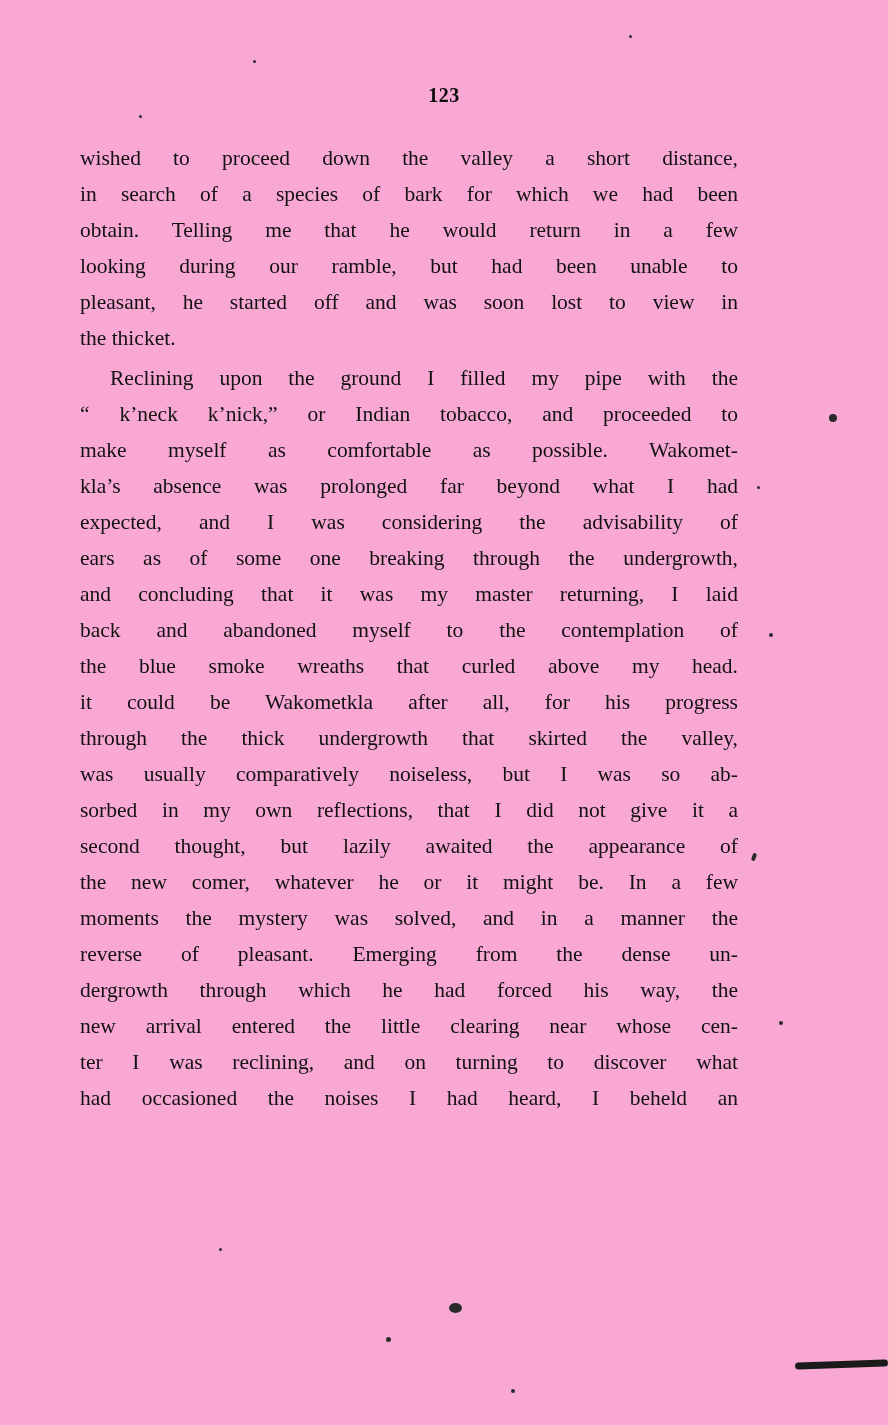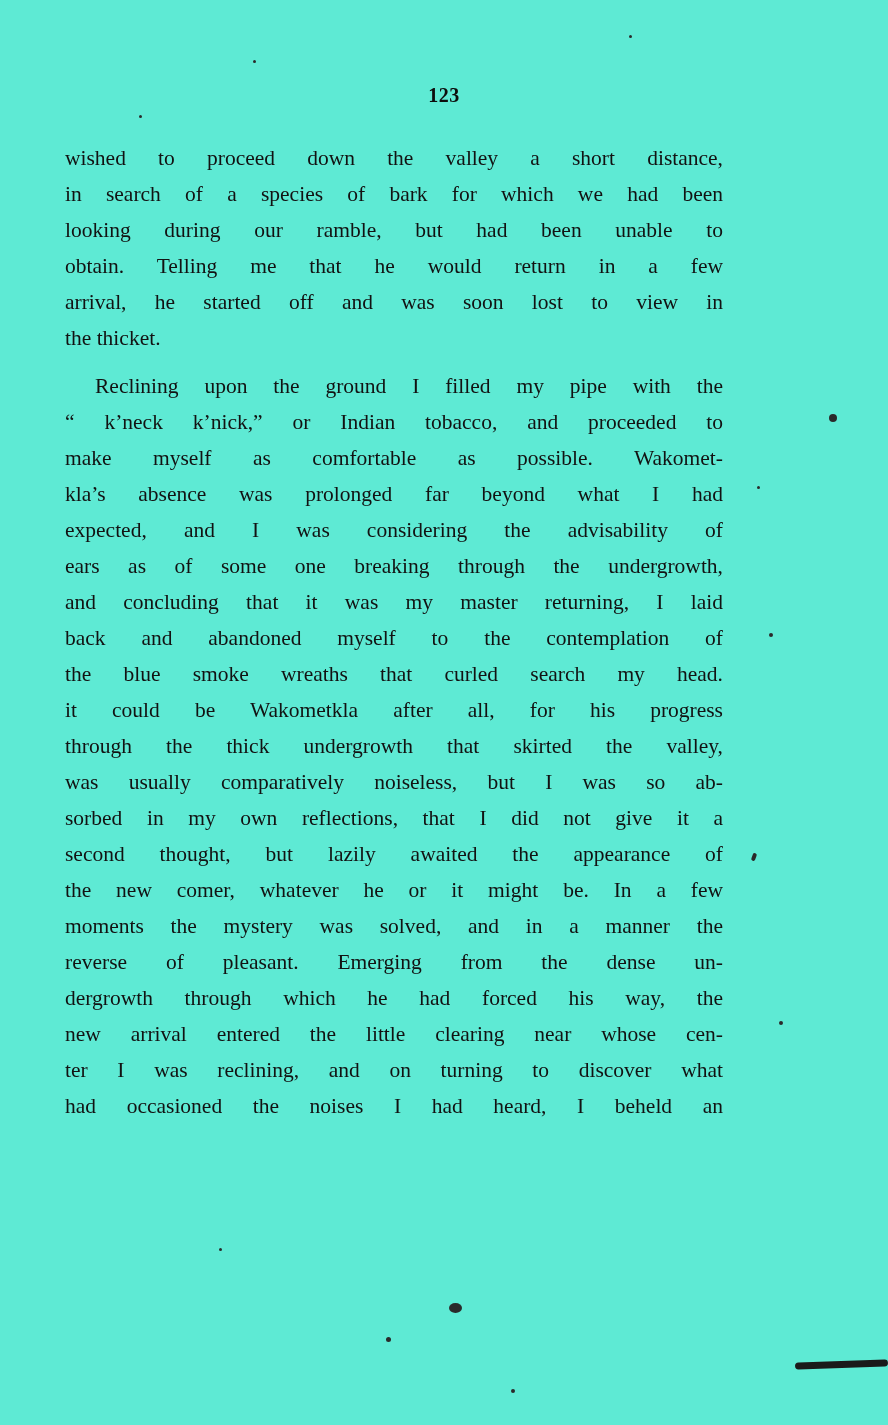--- a/index.html
+++ b/index.html
@@ -11,50 +11,50 @@
     width: 888px;
     height: 1425px;
     position: relative;
     font-family: "Liberation Serif", serif;
     color: #0d0d0d;
     overflow: hidden;
   }
   .page {
     position: absolute;
     inset: 0;
-    background: #5eead4;
+    background: #f9a8d4;
   }
   .page-number {
     position: absolute;
     top: 84px;
     left: 0;
     width: 888px;
     text-align: center;
     font-size: 20px;
     font-weight: bold;
     letter-spacing: 0.5px;
     font-family: "Liberation Serif", serif;
   }
   .text-block {
     position: absolute;
     top: 140px;
-    left: 65px;
+    left: 80px;
     width: 658px;
   }
   .para {
     margin: 0 0 0 0;
     font-size: 21.5px;
     line-height: 36px;
     text-align: justify;
     text-justify: inter-word;
     font-family: "Liberation Serif", serif;
     color: #121212;
   }
   .para + .para {
-    margin-top: 12px;
+    margin-top: 4px;
   }
   .para .ln {
     display: block;
     white-space: nowrap;
   }
   
   .para .ln.j {
     text-align: justify;
     text-align-last: justify;
     white-space: normal;
@@ -81,36 +81,36 @@
 
 <div class="page">
 
   <div class="page-number">123</div>
 
   <div class="text-block">
 
     <p class="para">
       <span class="ln j">wished to proceed down the valley a short distance,</span>
       <span class="ln j">in search of a species of bark for which we had been</span>
+      <span class="ln j">obtain.    Telling me that he would return in a few</span>
       <span class="ln j">looking during our ramble, but had been unable to</span>
-      <span class="ln j">obtain.    Telling me that he would return in a few</span>
-      <span class="ln j">arrival, he started off and was soon lost to view in</span>
+      <span class="ln j">pleasant, he started off and was soon lost to view in</span>
       <span class="ln last">the thicket.</span>
     </p>
 
     <p class="para">
       <span class="ln j" style="text-indent:30px">Reclining upon the ground I filled my pipe with the</span>
       <span class="ln j">“ k’neck k’nick,” or Indian tobacco, and proceeded to</span>
       <span class="ln j">make myself as comfortable as possible.    Wakomet-</span>
       <span class="ln j">kla’s absence was prolonged far beyond what I had</span>
       <span class="ln j">expected, and I was considering the advisability of</span>
       <span class="ln j">ears as of some one breaking through the undergrowth,</span>
       <span class="ln j">and concluding that it was my master returning, I laid</span>
       <span class="ln j">back and abandoned myself to the contemplation of</span>
-      <span class="ln j">the blue smoke wreaths that curled search my head.</span>
+      <span class="ln j">the blue smoke wreaths that curled above my head.</span>
       <span class="ln j">it could be Wakometkla after all, for <span class="italic">his</span> progress</span>
       <span class="ln j">through the thick undergrowth that skirted the valley,</span>
       <span class="ln j">was usually comparatively noiseless, but I was so ab-</span>
       <span class="ln j">sorbed in my own reflections, that I did not give it a</span>
       <span class="ln j">second thought, but lazily awaited the appearance of</span>
       <span class="ln j">the new comer, whatever he or it might be.    In a few</span>
       <span class="ln j">moments the mystery was solved, and in a manner the</span>
       <span class="ln j">reverse of pleasant.    Emerging from the dense un-</span>
       <span class="ln j">dergrowth through which he had forced his way, the</span>
       <span class="ln j">new arrival entered the little clearing near whose cen-</span>

